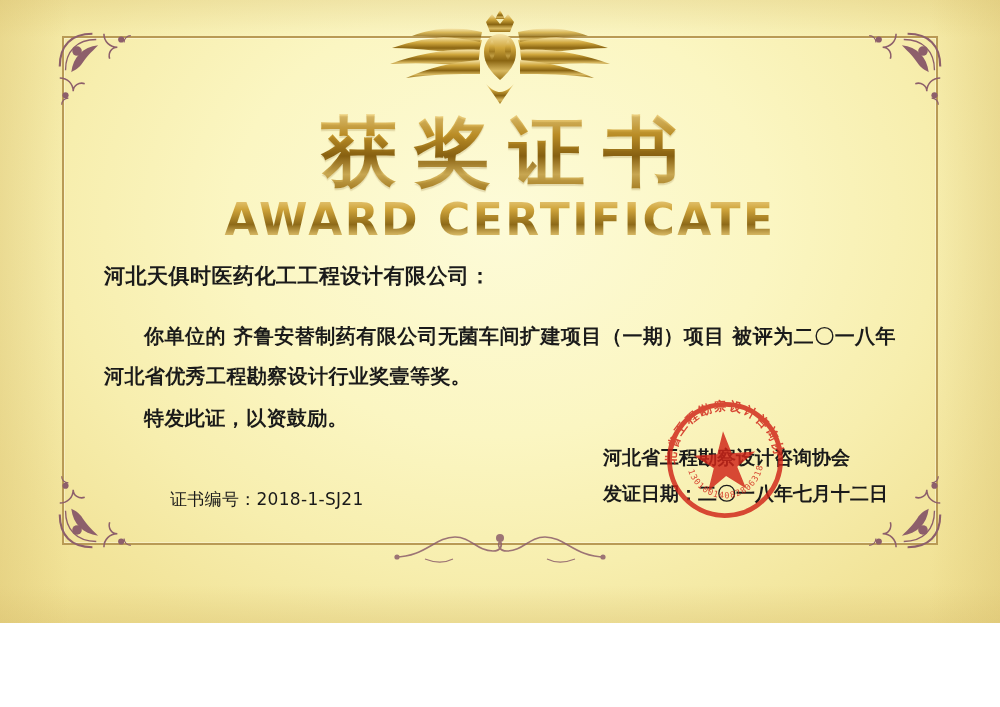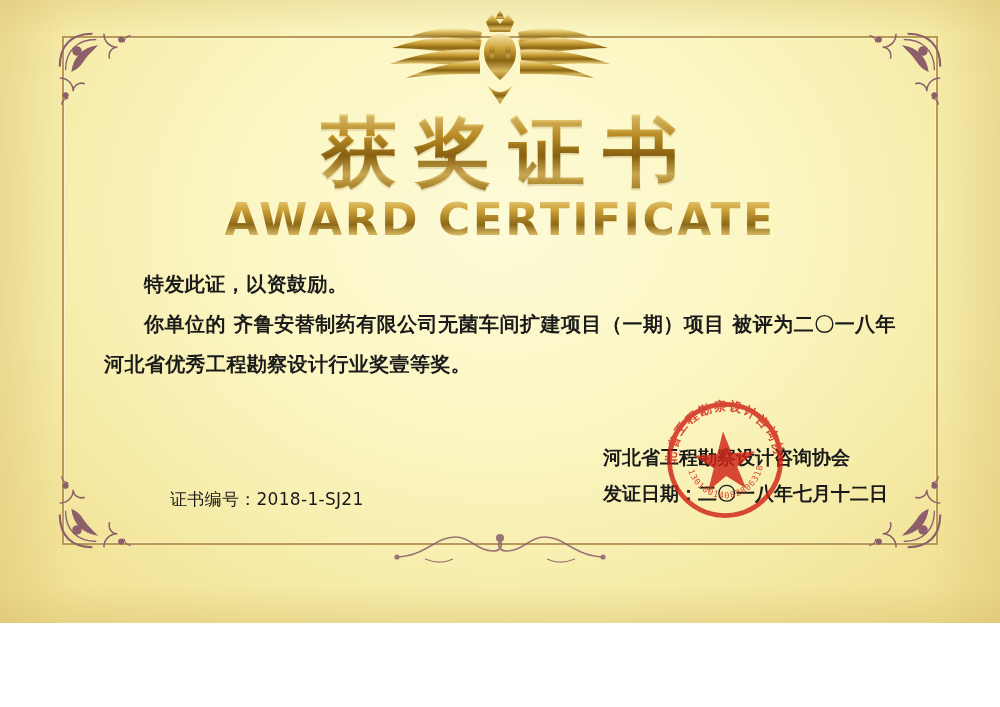--- a/index.html
+++ b/index.html
@@ -290,22 +290,23 @@
       </g>
     </svg>
   </div>
 
   <div class="title-block">
     <div class="title-cn">获奖证书</div>
     <div class="title-en">AWARD CERTIFICATE</div>
   </div>
 
   <div class="body-text">
+    <div class="recipient">河北天俱时医药化工工程设计有限公司：</div>
+    <div class="para">你单位的 齐鲁安替制药有限公司无菌车间扩建项目（一期）项目 被评为二〇一八年河北省优秀工程勘察设计行业奖壹等奖。</div>
     <div class="para second">特发此证，以资鼓励。</div>
-    <div class="para">你单位的 齐鲁安替制药有限公司无菌车间扩建项目（一期）项目 被评为二〇一八年河北省优秀工程勘察设计行业奖壹等奖。</div>
   </div>
 
   <div class="cert-no">
     <span>证书编号：</span><span>2018-1-SJ21</span>
   </div>
 
   <div class="issuer-block">
     <div>河北省工程勘察设计咨询协会</div>
     <div>
       <span>发证日期：</span><span>二〇一八年七月十二日</span>

